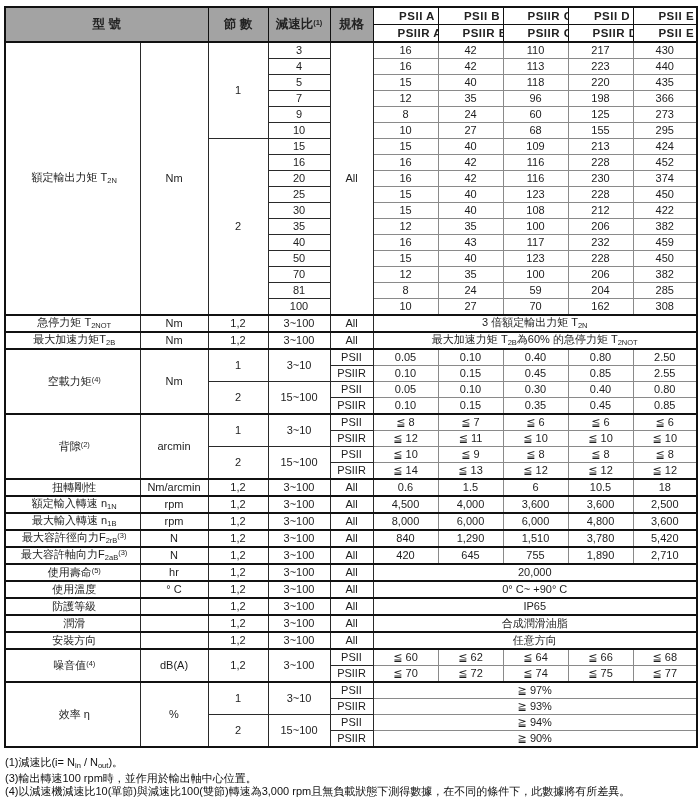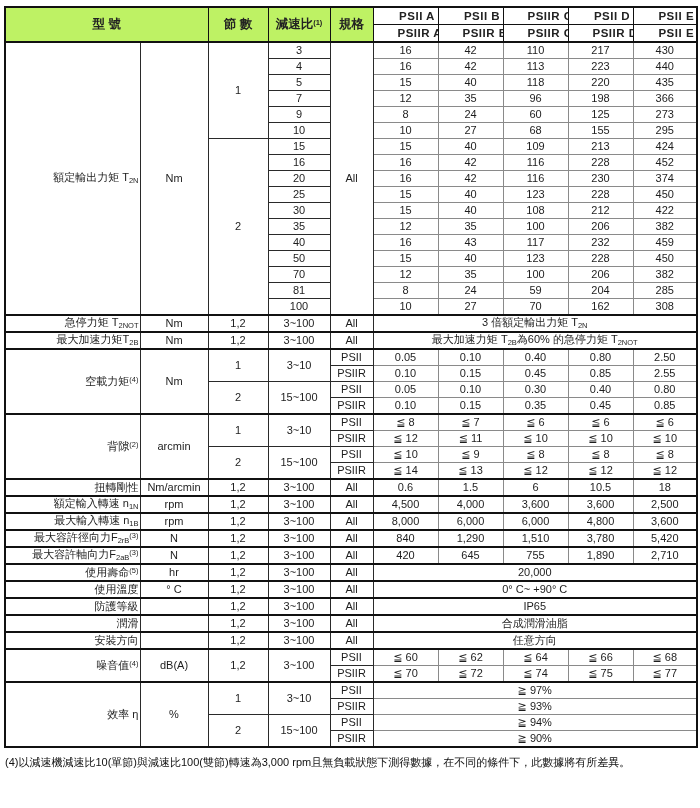--- a/index.html
+++ b/index.html
@@ -25,30 +25,30 @@
     text-align: center;
     vertical-align: middle;
     font-size: 11px;
     line-height: 1.05;
     padding: 0 1px;
     height: 15px;
     overflow: hidden;
     white-space: nowrap;
   }
   table.spec th {
-    background: #bef264;
+    background: #a3a3a3;
     border-color: #111;
     font-weight: bold;
     font-size: 12.5px;
     height: 16px;
     color: #222;
   }
   table.spec th.hm { background: #ffffff; font-size: 11.5px; letter-spacing: 0.5px; padding-left: 24px; }
   table.spec td.s { border-color: #2a2a2a; }
-  table.spec td.lb { text-align: right; padding-left: 4px; }
+  table.spec td.lb { text-align: center; padding-left: 4px; }
   table.spec td.b { font-weight: normal; }
   table.spec tr.sep td { border-top: 2px solid #111; }
   sub { font-size: 7.5px; vertical-align: -2px; }
   sup { font-size: 7.5px; vertical-align: 3px; }
   .notes { margin: 8px 0 0 5px; font-size: 11px; color: #111; }
   .notes p { margin: 0; line-height: 13px; white-space: nowrap; }
 </style>
 </head>
 <body>
 
@@ -456,15 +456,17 @@
           <td class="b s">PSII</td>
           <td colspan="5">≧ 94%</td>
         </tr>
         <tr>
           <td class="b s">PSIIR</td>
           <td colspan="5">≧ 90%</td>
         </tr>
       </tbody>
   </table>
   <div class="notes">
+      <p>(1)減速比(i= N<sub>in</sub> / N<sub>out</sub>)。</p>
+      <p>(3)輸出轉速100 rpm時，並作用於輸出軸中心位置。</p>
       <p>(4)以減速機減速比10(單節)與減速比100(雙節)轉速為3,000 rpm且無負載狀態下測得數據，在不同的條件下，此數據將有所差異。</p>
     </div>
 </div>
 
 </body></html>

